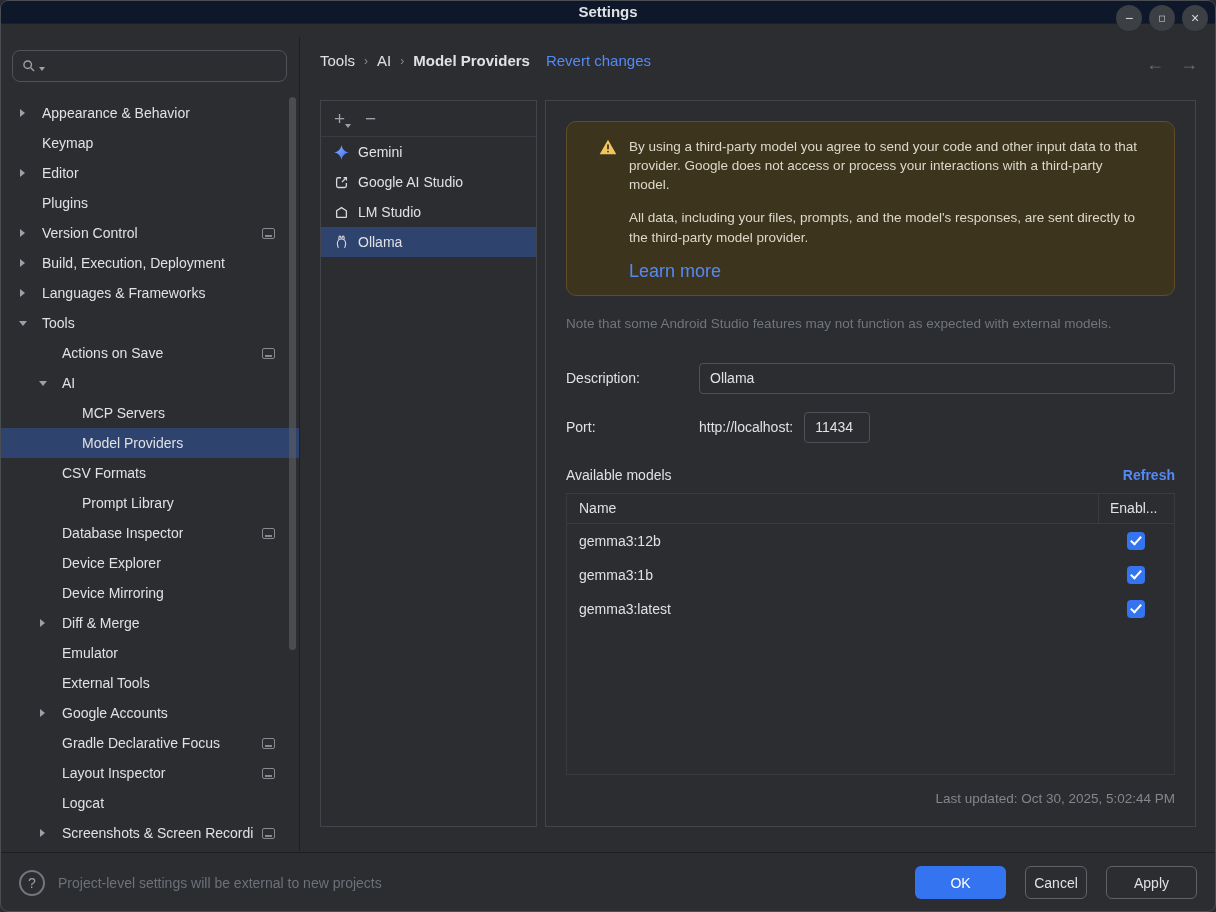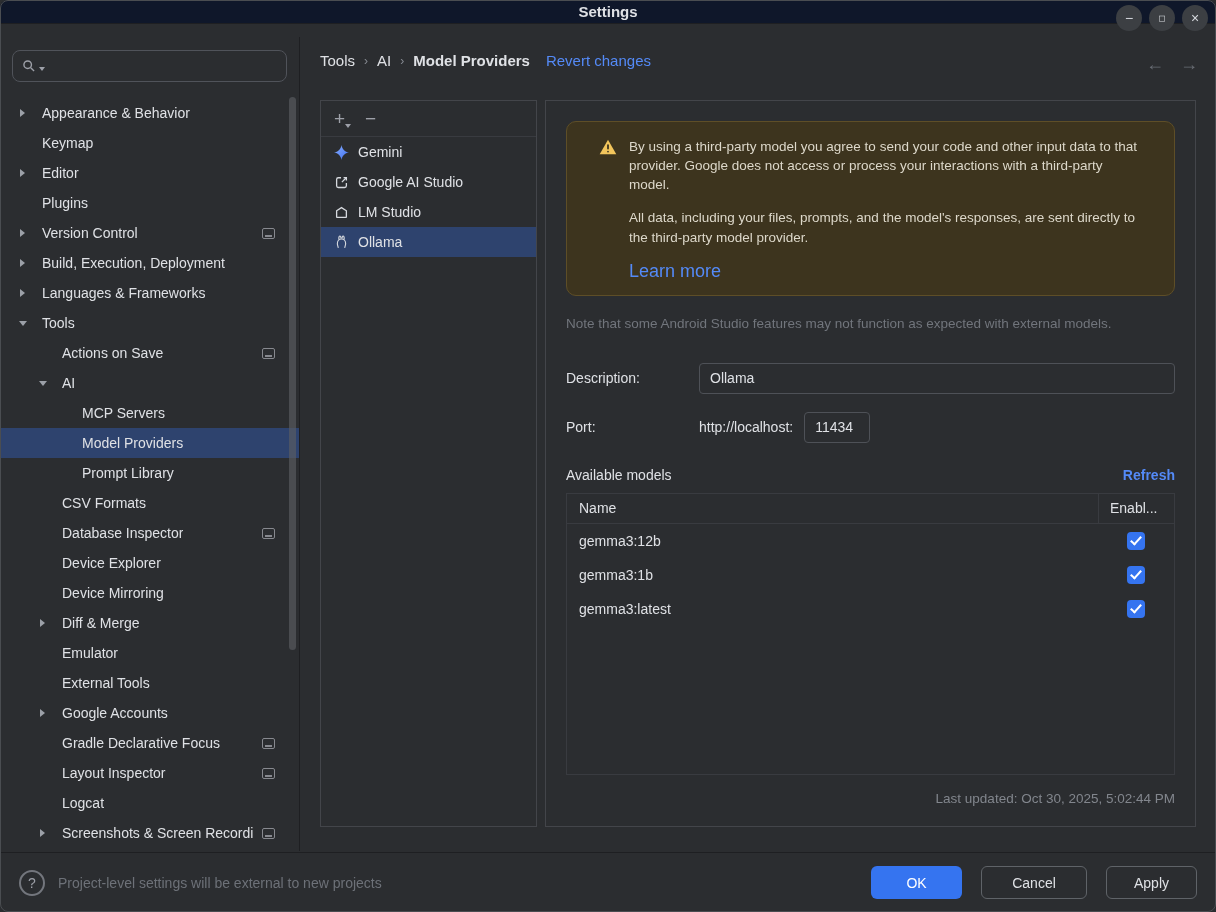--- a/index.html
+++ b/index.html
@@ -122,21 +122,21 @@
     background:#2b2d30; border-radius:0 0 8px 8px;
   }
   .help-circle {
     width:26px; height:26px; border:2px solid #73767d; border-radius:50%;
     color:#9da0a8; display:flex; align-items:center; justify-content:center; font-size:14px; cursor:pointer; flex:0 0 26px;
   }
   .hint { margin-left:13px; color:#6d7178; flex:1; }
   .btn { height:33px; border-radius:6px; display:flex; align-items:center; justify-content:center; font-size:14px; cursor:pointer; font-family:inherit; }
   .btn-primary { background:#3574f0; color:#ffffff; width:91px; border:none; }
   .btn-secondary { background:transparent; border:1px solid #5f6368; color:#dfe1e5; }
-  .btn-cancel { width:106px; margin-left:19px; }
+  .btn-cancel { width:62px; margin-left:19px; }
   .btn-apply { width:91px; margin-left:19px; }
 </style>
 </head>
 <body>
 
 <div class="titlebar">
   <span>Settings</span>
   <div class="win-controls">
     <div class="win-btn">−</div>
     <div class="win-btn max">◻</div>
@@ -198,26 +198,26 @@
     <div class="nav-item lvl1">
         <span class="chev d"></span>
         <span class="nav-label">AI</span>
       </div>
     <div class="nav-item lvl2">
         <span class="nav-label">MCP Servers</span>
       </div>
     <div class="nav-item lvl2 sel">
         <span class="nav-label">Model Providers</span>
       </div>
+    <div class="nav-item lvl1">
+        <span class="chev"></span>
+        <span class="nav-label">CSV Formats</span>
+      </div>
     <div class="nav-item lvl2">
         <span class="nav-label">Prompt Library</span>
-      </div>
-    <div class="nav-item lvl1">
-        <span class="chev"></span>
-        <span class="nav-label">CSV Formats</span>
       </div>
     <div class="nav-item lvl1">
         <span class="chev"></span>
         <span class="nav-label">Database Inspector</span>
         <span class="badge"></span>
       </div>
     <div class="nav-item lvl1">
         <span class="chev"></span>
         <span class="nav-label">Device Explorer</span>
       </div>

